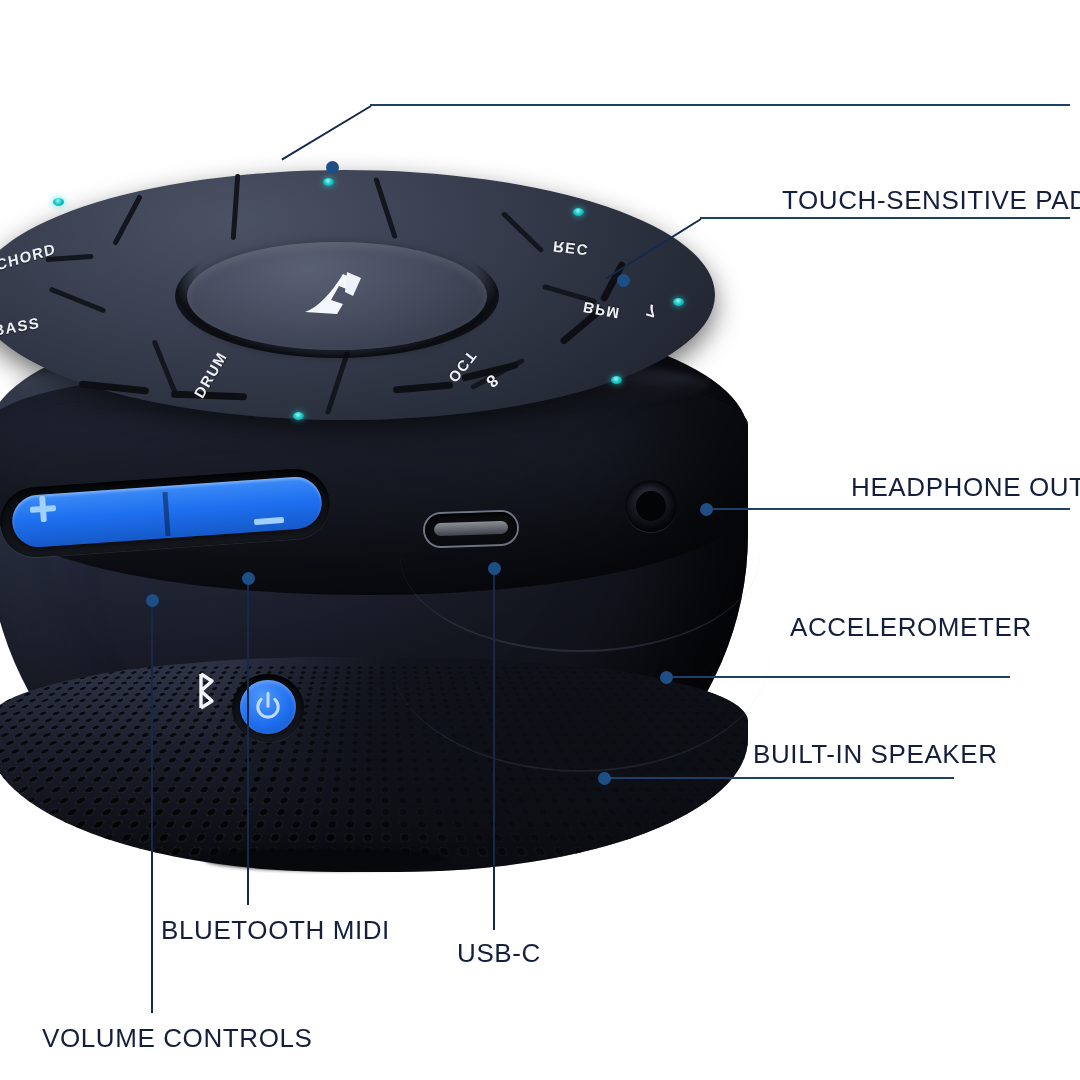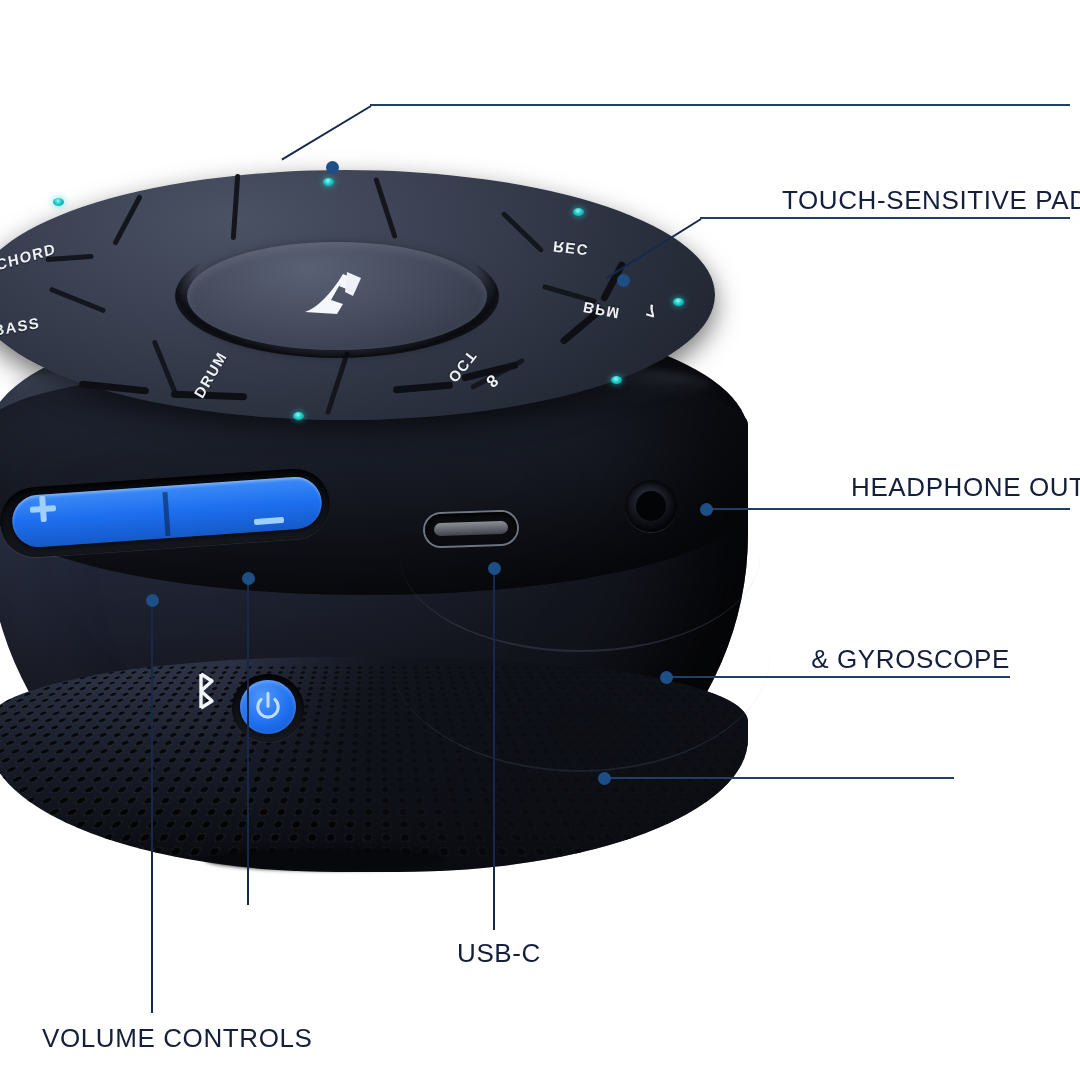--- a/index.html
+++ b/index.html
@@ -416,29 +416,30 @@
   <div class="callout" style="left:782px; top:185px;">TOUCH-SENSITIVE PADS</div>
   <div class="rule" style="left:700px; top:217px; width:370px;"></div>
   <div class="diag" style="left:701px; top:218px; width:112px; transform:rotate(148deg);"></div>
   <div class="dot" style="left:617px; top:274px;"></div>
 
   <div class="callout" style="left:851px; top:472px;">HEADPHONE OUT</div>
   <div class="rule" style="left:712px; top:508px; width:358px;"></div>
   <div class="dot" style="left:700px; top:503px;"></div>
 
   <div class="callout two-line" style="left:790px; top:612px; width:220px;">
-    <br>
-    <span>&amp; GYROSCOPE</span>
+    <span>ACCELEROMETER</span><br>
   </div>
   <div class="rule" style="left:672px; top:676px; width:338px;"></div>
   <div class="dot" style="left:660px; top:671px;"></div>
 
+  <div class="callout" style="left:753px; top:739px;">BUILT-IN SPEAKER</div>
   <div class="rule" style="left:610px; top:777px; width:344px;"></div>
   <div class="dot" style="left:598px; top:772px;"></div>
 
+  <div class="callout" style="left:161px; top:915px;">BLUETOOTH MIDI</div>
   <div class="vrule" style="left:247px; top:583px; height:322px;"></div>
   <div class="dot" style="left:242px; top:572px;"></div>
 
   <div class="callout" style="left:457px; top:938px;">USB-C</div>
   <div class="vrule" style="left:493px; top:572px; height:358px;"></div>
   <div class="dot" style="left:488px; top:562px;"></div>
 
   <div class="callout" style="left:42px; top:1023px;">VOLUME CONTROLS</div>
   <div class="vrule" style="left:151px; top:604px; height:409px;"></div>
   <div class="dot" style="left:146px; top:594px;"></div>

